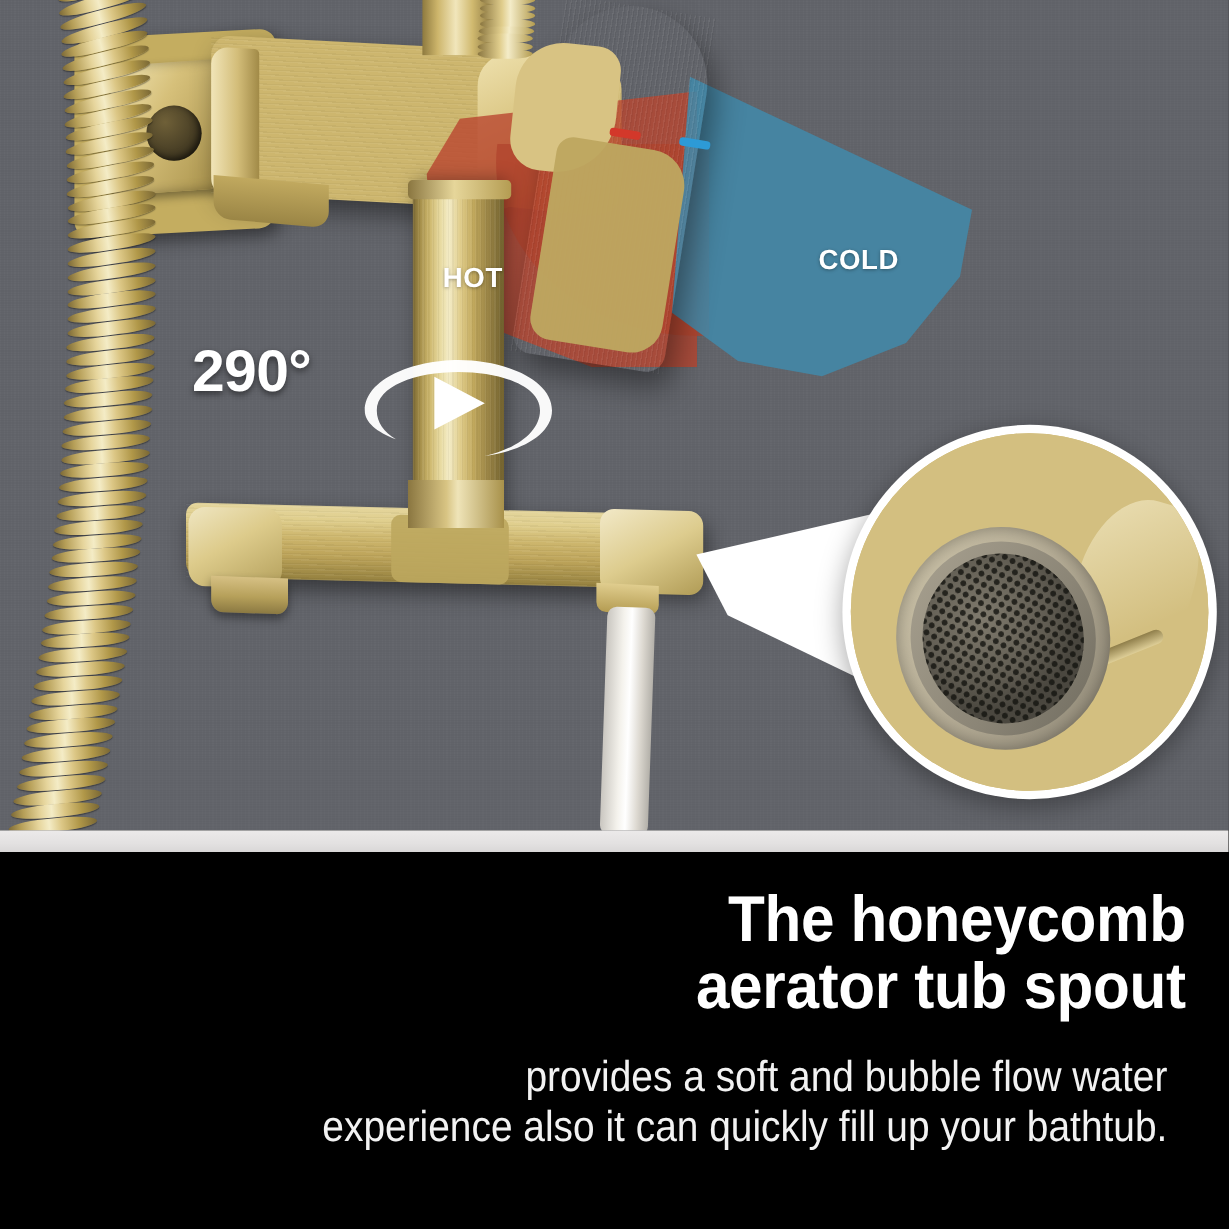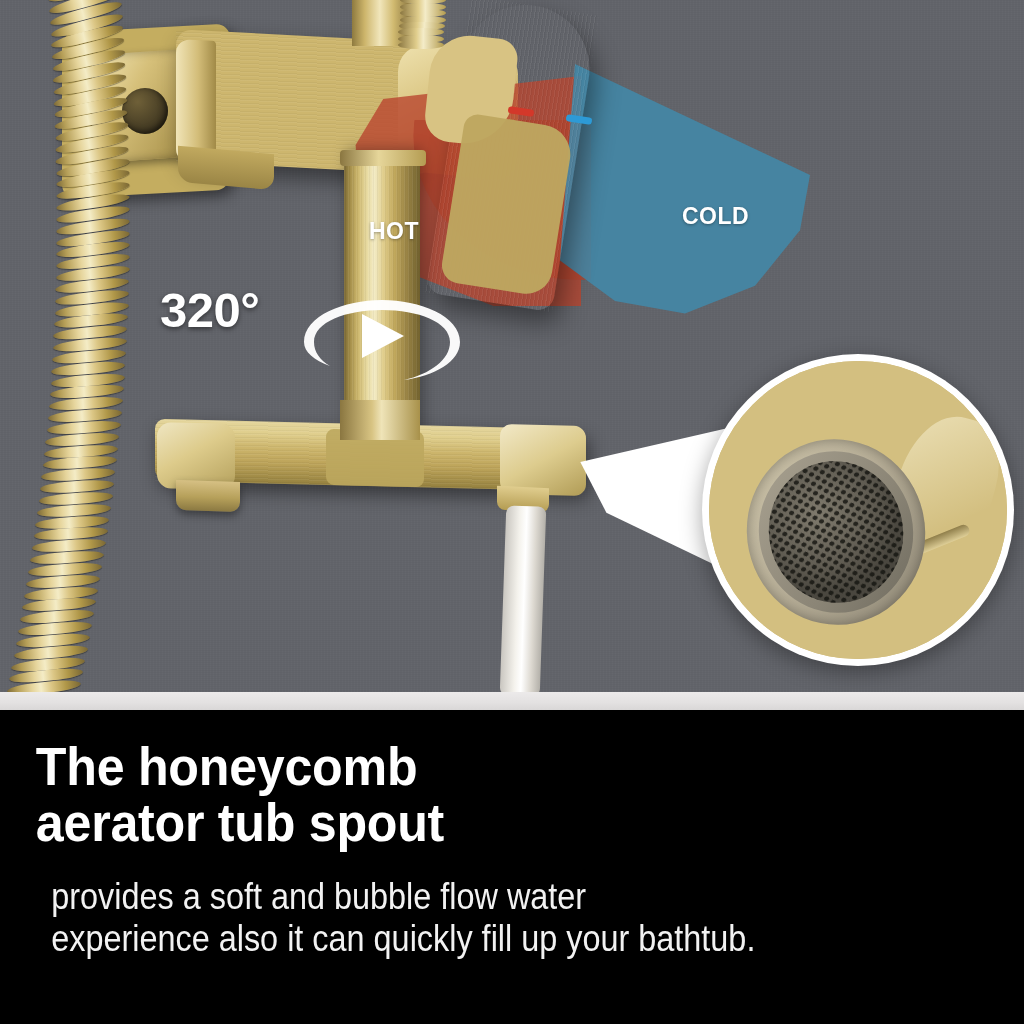--- a/index.html
+++ b/index.html
@@ -454,21 +454,21 @@
     width: 1024px; height: 18px;
     background: linear-gradient(180deg, #eceaea 0%, #e3e1e1 60%, #d9d7d7 100%);
   }
 
   
   .textpanel {
     position: absolute;
     left: 0; top: 710px;
     width: 1024px; height: 314px;
     background: #000000;
-    text-align: left;
+    text-align: right;
   }
   .headline {
     color: #ffffff;
     font-weight: bold;
     font-size: 54px;
     line-height: 1.04;
     letter-spacing: -.3px;
     padding-top: 28px;
     transform: scaleX(.93);
   }
@@ -591,21 +591,21 @@
       </div>
     <div class="handle-neck"></div>
     <div class="handle-under"></div>
     <div class="mark mark-hot"></div>
     <div class="mark mark-cold"></div>
 
     <div class="fan-label label-hot">HOT</div>
     <div class="fan-label label-cold">COLD</div>
 
     <div class="rot-text">
-      <div class="rot-deg">320°</div>
+      <div class="rot-deg">290°</div>
     </div>
 
     <svg class="rot-arrow" viewBox="0 0 165 92">
       <path d="M4 50 C 4 24, 44 8, 82 8 C 120 8, 160 24, 160 50 C 160 70, 134 84, 104 88
                C 130 82, 150 68, 150 50 C 150 30, 118 18, 82 18 C 46 18, 14 30, 14 50
                C 14 60, 20 68, 30 74 C 14 68, 4 60, 4 50 Z" fill="#ffffff" opacity="0.96"></path>
       <path d="M62 22 L 104 44 L 62 66 Z" fill="#ffffff"></path>
     </svg>
 
     <div class="spout-bar">

